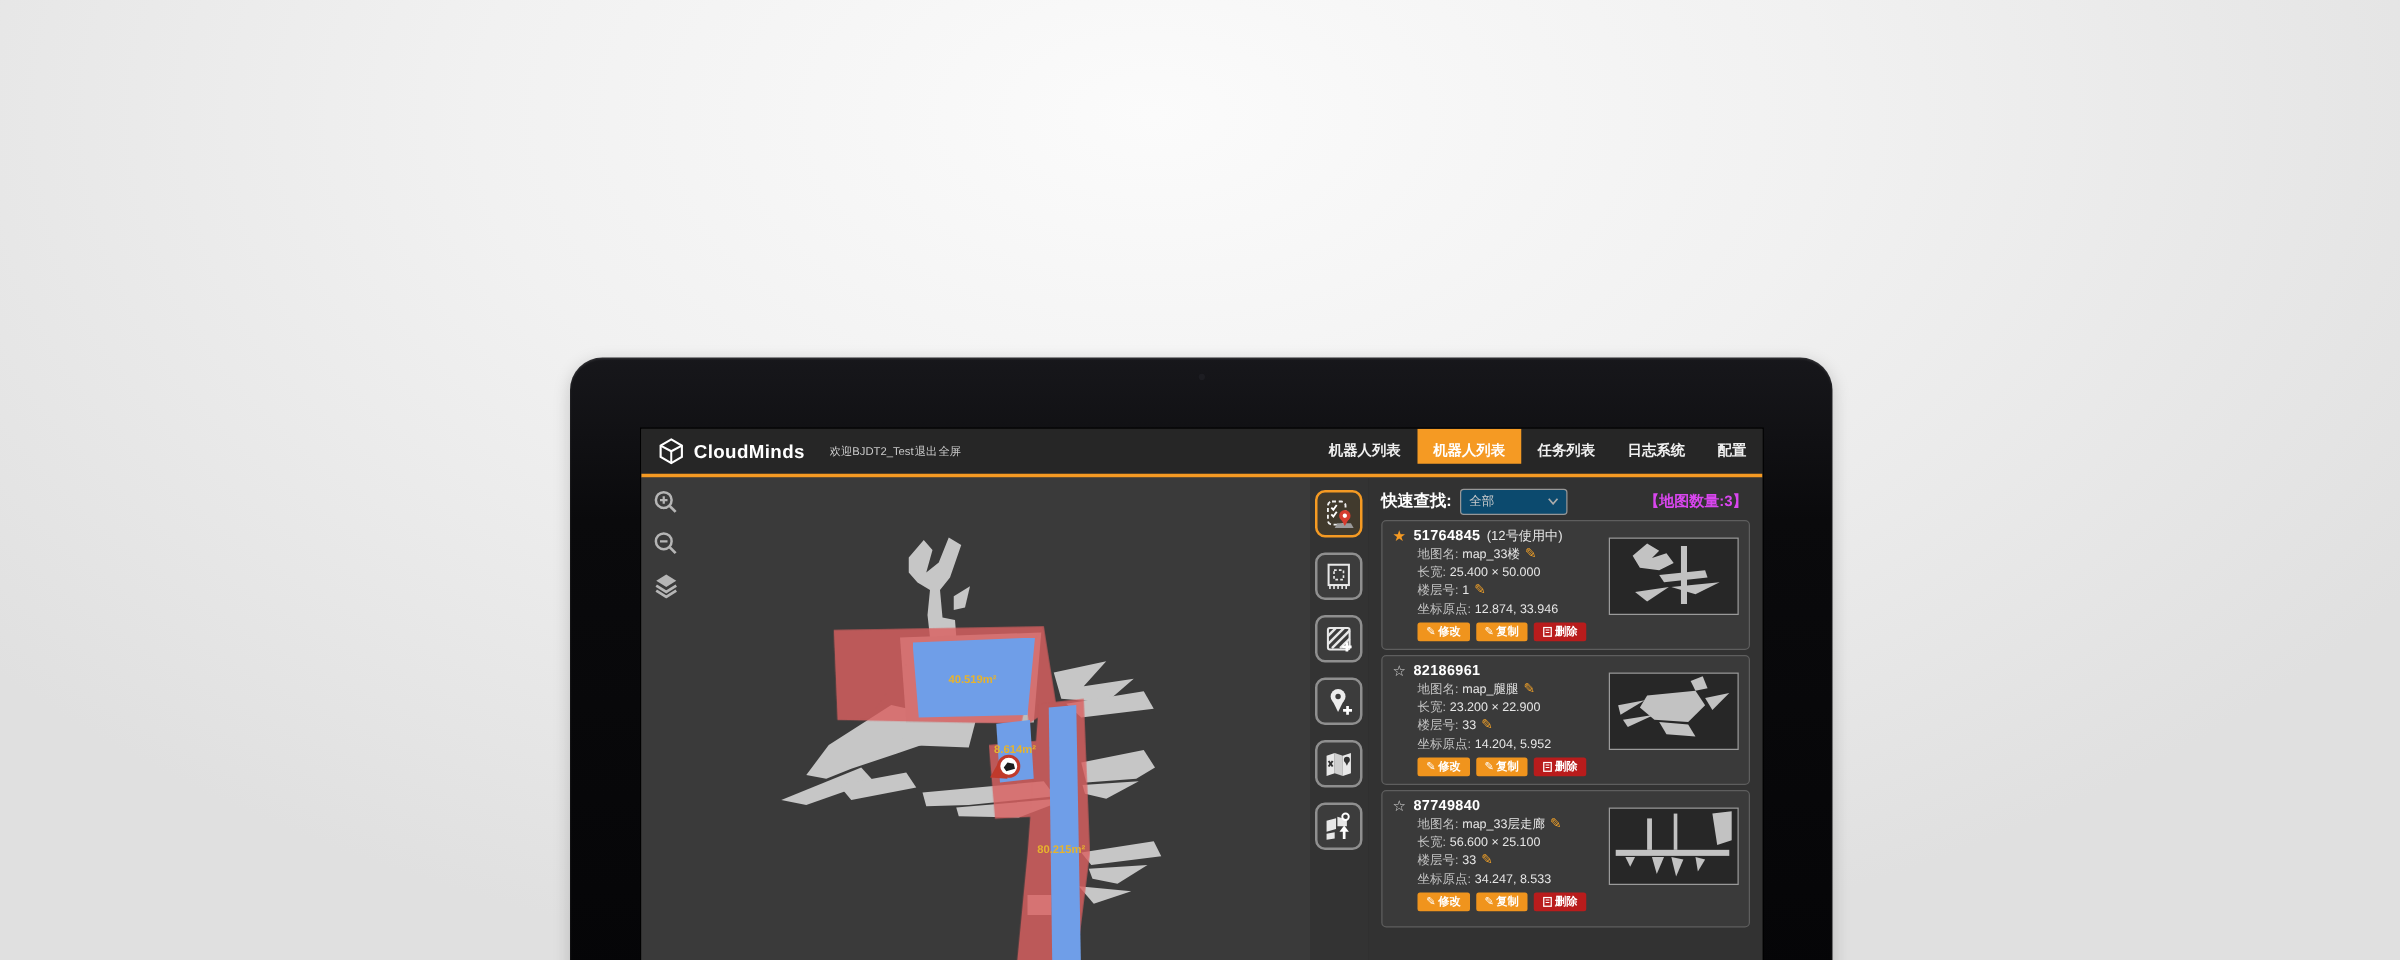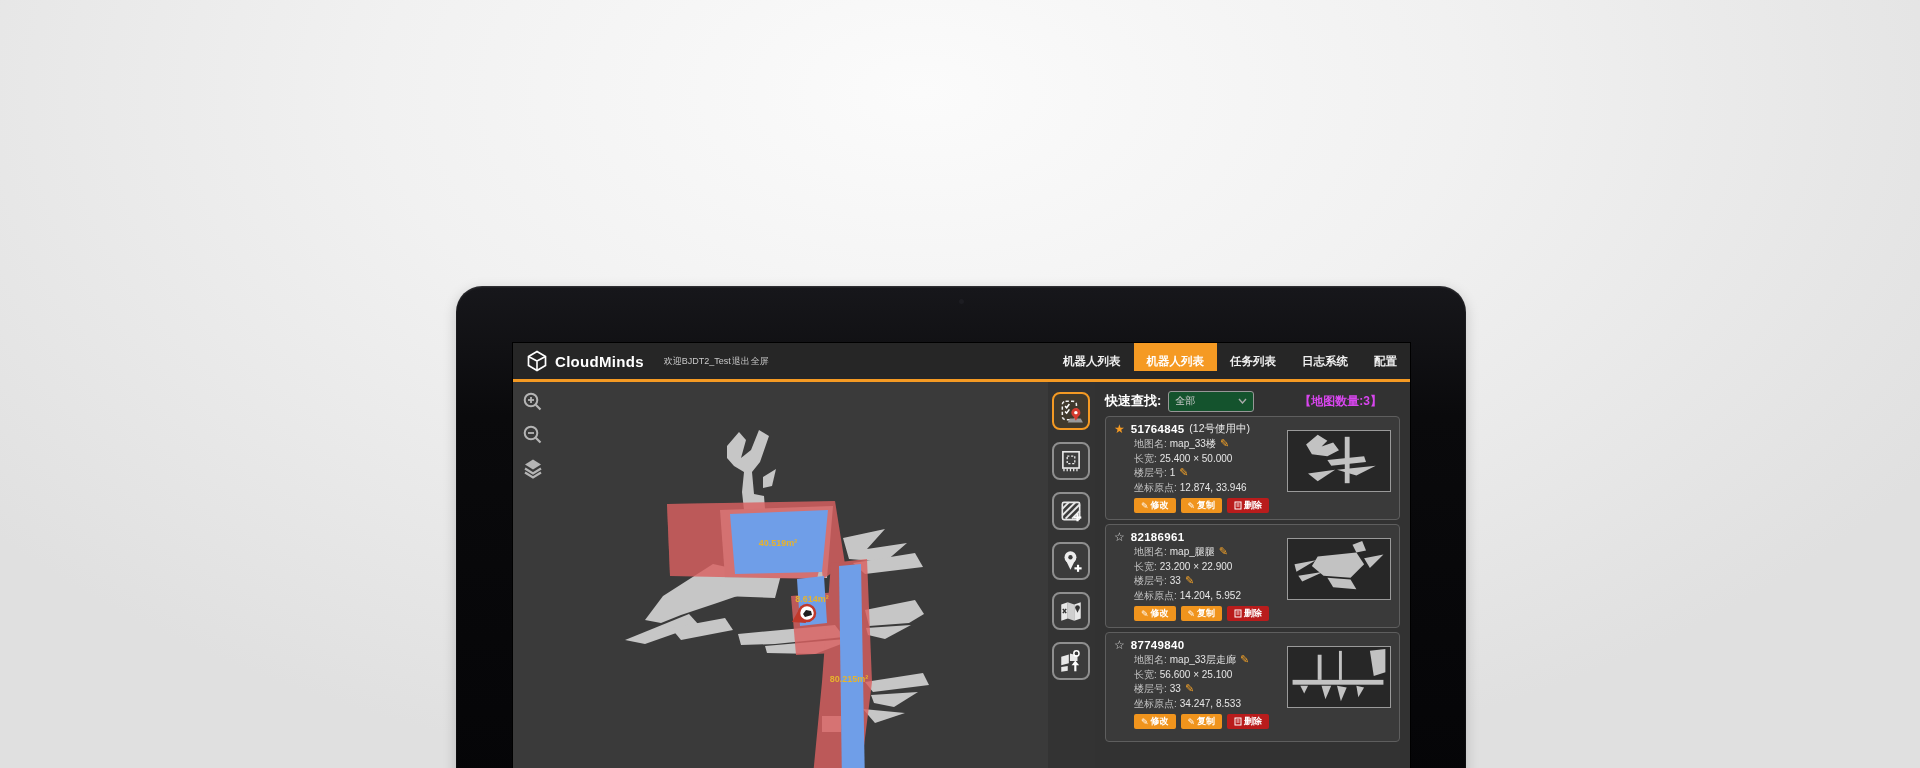--- a/index.html
+++ b/index.html
@@ -31,23 +31,23 @@
   .map-area{position:absolute;left:0;top:39px;width:535px;height:404px;background:#3a3a3a;}
   .map-controls{position:absolute;left:8px;top:8px;z-index:5;display:flex;flex-direction:column;gap:9px;}
   .mc-btn{width:24px;height:24px;display:flex;align-items:center;justify-content:center;cursor:pointer;}
   .map-canvas{position:absolute;left:0;top:0;width:535px;height:404px;}
   .toolbar{position:absolute;left:535px;top:39px;width:47px;height:404px;background:#333;}
   .tool-btn{position:absolute;left:4px;width:38px;height:38px;border-radius:8px;background:#3c3c3c;
             border:2px solid #8f8f8f;box-sizing:border-box;display:flex;align-items:center;justify-content:center;cursor:pointer;}
   .tool-btn.active{border-color:#f59a23;background:#413a2d;}
   
   .panel{position:absolute;left:582px;top:39px;right:0;bottom:0;background:#323232;}
-  .panel-head{position:absolute;left:10px;right:28px;top:7px;height:24px;display:flex;align-items:center;}
+  .panel-head{position:absolute;left:10px;right:12px;top:7px;height:24px;display:flex;align-items:center;}
   .search-label{font-size:13px;font-weight:bold;color:#fff;}
-  .dropdown{margin-left:7px;width:86px;height:21px;background:#14532d;border:1px solid #979797;border-radius:3px;
+  .dropdown{margin-left:7px;width:86px;height:21px;background:#0c4a6e;border:1px solid #979797;border-radius:3px;
             display:flex;align-items:center;box-sizing:border-box;padding:0 6px;cursor:pointer;}
   .dd-text{font-size:10px;color:#ccc;flex:1;}
   .map-count{margin-left:auto;font-size:12px;font-weight:bold;color:#d946ef;}
   .cards{position:absolute;left:10px;right:10px;top:34px;}
   .card{position:relative;height:104px;margin-bottom:4px;background:#3a3a3a;border:1px solid #5e5e5e;border-radius:4px;
         box-sizing:border-box;padding:5px 8px;}
   .card.tall{height:110px;}
   .ctitle{font-size:11.5px;color:#fff;display:flex;align-items:center;}
   .star{font-size:12px;margin-right:6px;cursor:pointer;}
   .star.fav{color:#f59a23;}

